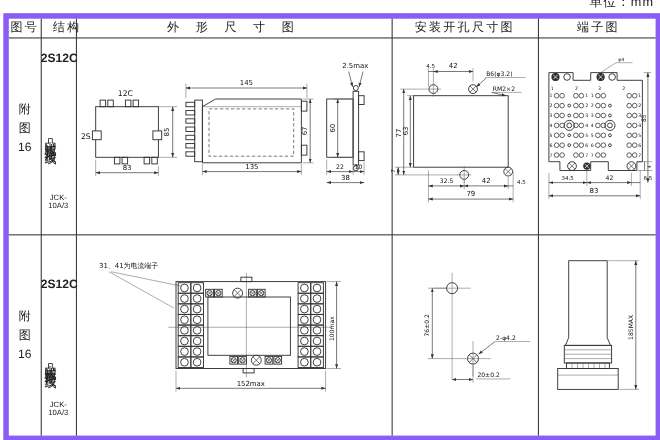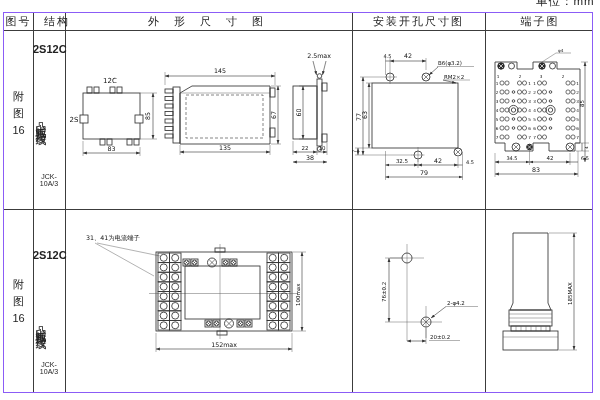--- a/index.html
+++ b/index.html
@@ -1,19 +1,19 @@
 <!DOCTYPE html>
 <html><head>
 <meta charset="utf-8">
 <style>
   html,body{margin:0;padding:0;}
   body{width:600px;height:400px;background:#fff;overflow:hidden;position:relative;
        font-family:"Liberation Sans","DejaVu Sans",sans-serif;color:#1a1a1a;}
   .unit{position:absolute;top:-6px;left:536px;font-size:11.5px;letter-spacing:1px;color:#222;}
-  .tbl{position:absolute;left:3px;top:12px;width:588px;height:379px;border:1px solid #8b5cf6;}
+  .tbl{position:absolute;left:3px;top:12px;width:588px;height:379px;border:5px solid #8b5cf6;}
   .vline{position:absolute;top:0;width:1px;height:100%;background:#3c3c3c;}
   .hline{position:absolute;left:0;height:1px;width:100%;background:#3c3c3c;}
   .hcell{position:absolute;top:0;height:17px;line-height:17px;text-align:center;
          font-size:11px;letter-spacing:2px;color:#222;}
   .figcell{position:absolute;width:29px;text-align:center;font-size:11px;color:#222;}
   .figcell div{line-height:17px;}
   .model{position:absolute;width:32px;text-align:right;font-size:11px;font-weight:600;color:#222;}
   .wiring{position:absolute;width:32px;text-align:center;font-size:11px;color:#222;
           writing-mode:vertical-lr;text-orientation:upright;letter-spacing:2px;left:29px;}
   .prod{position:absolute;width:32px;text-align:center;font-size:7px;color:#222;left:29px;}

